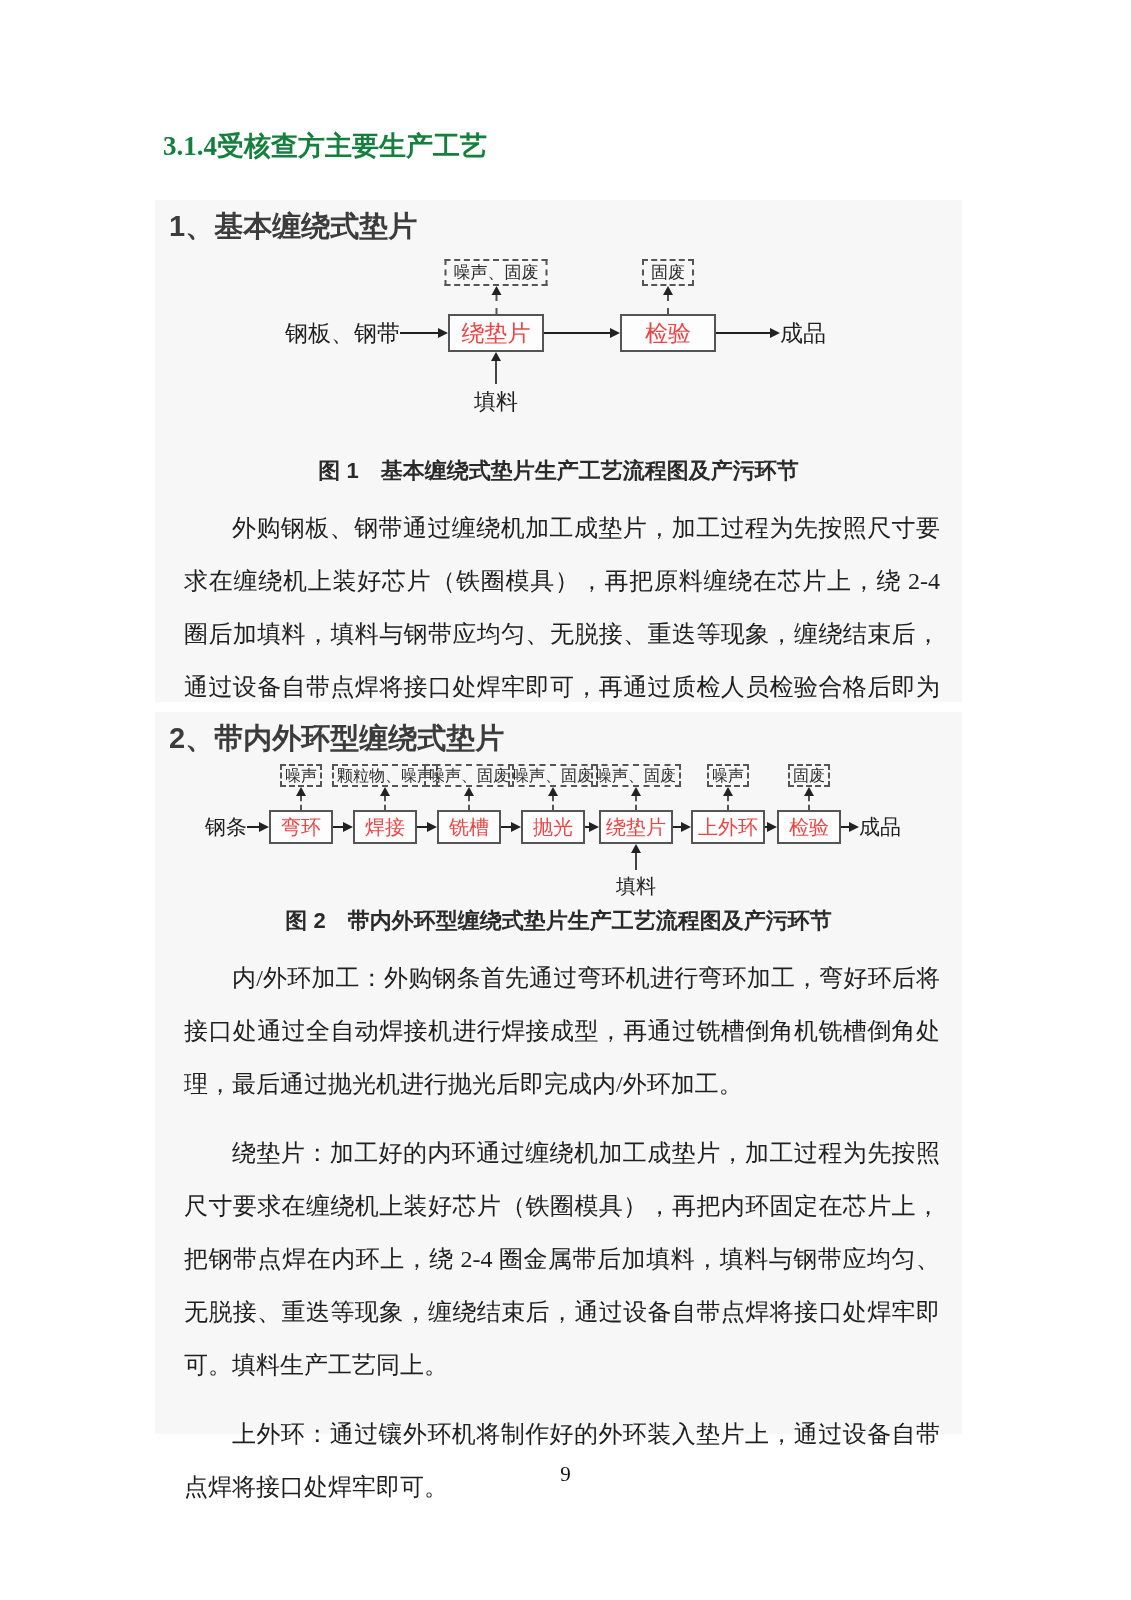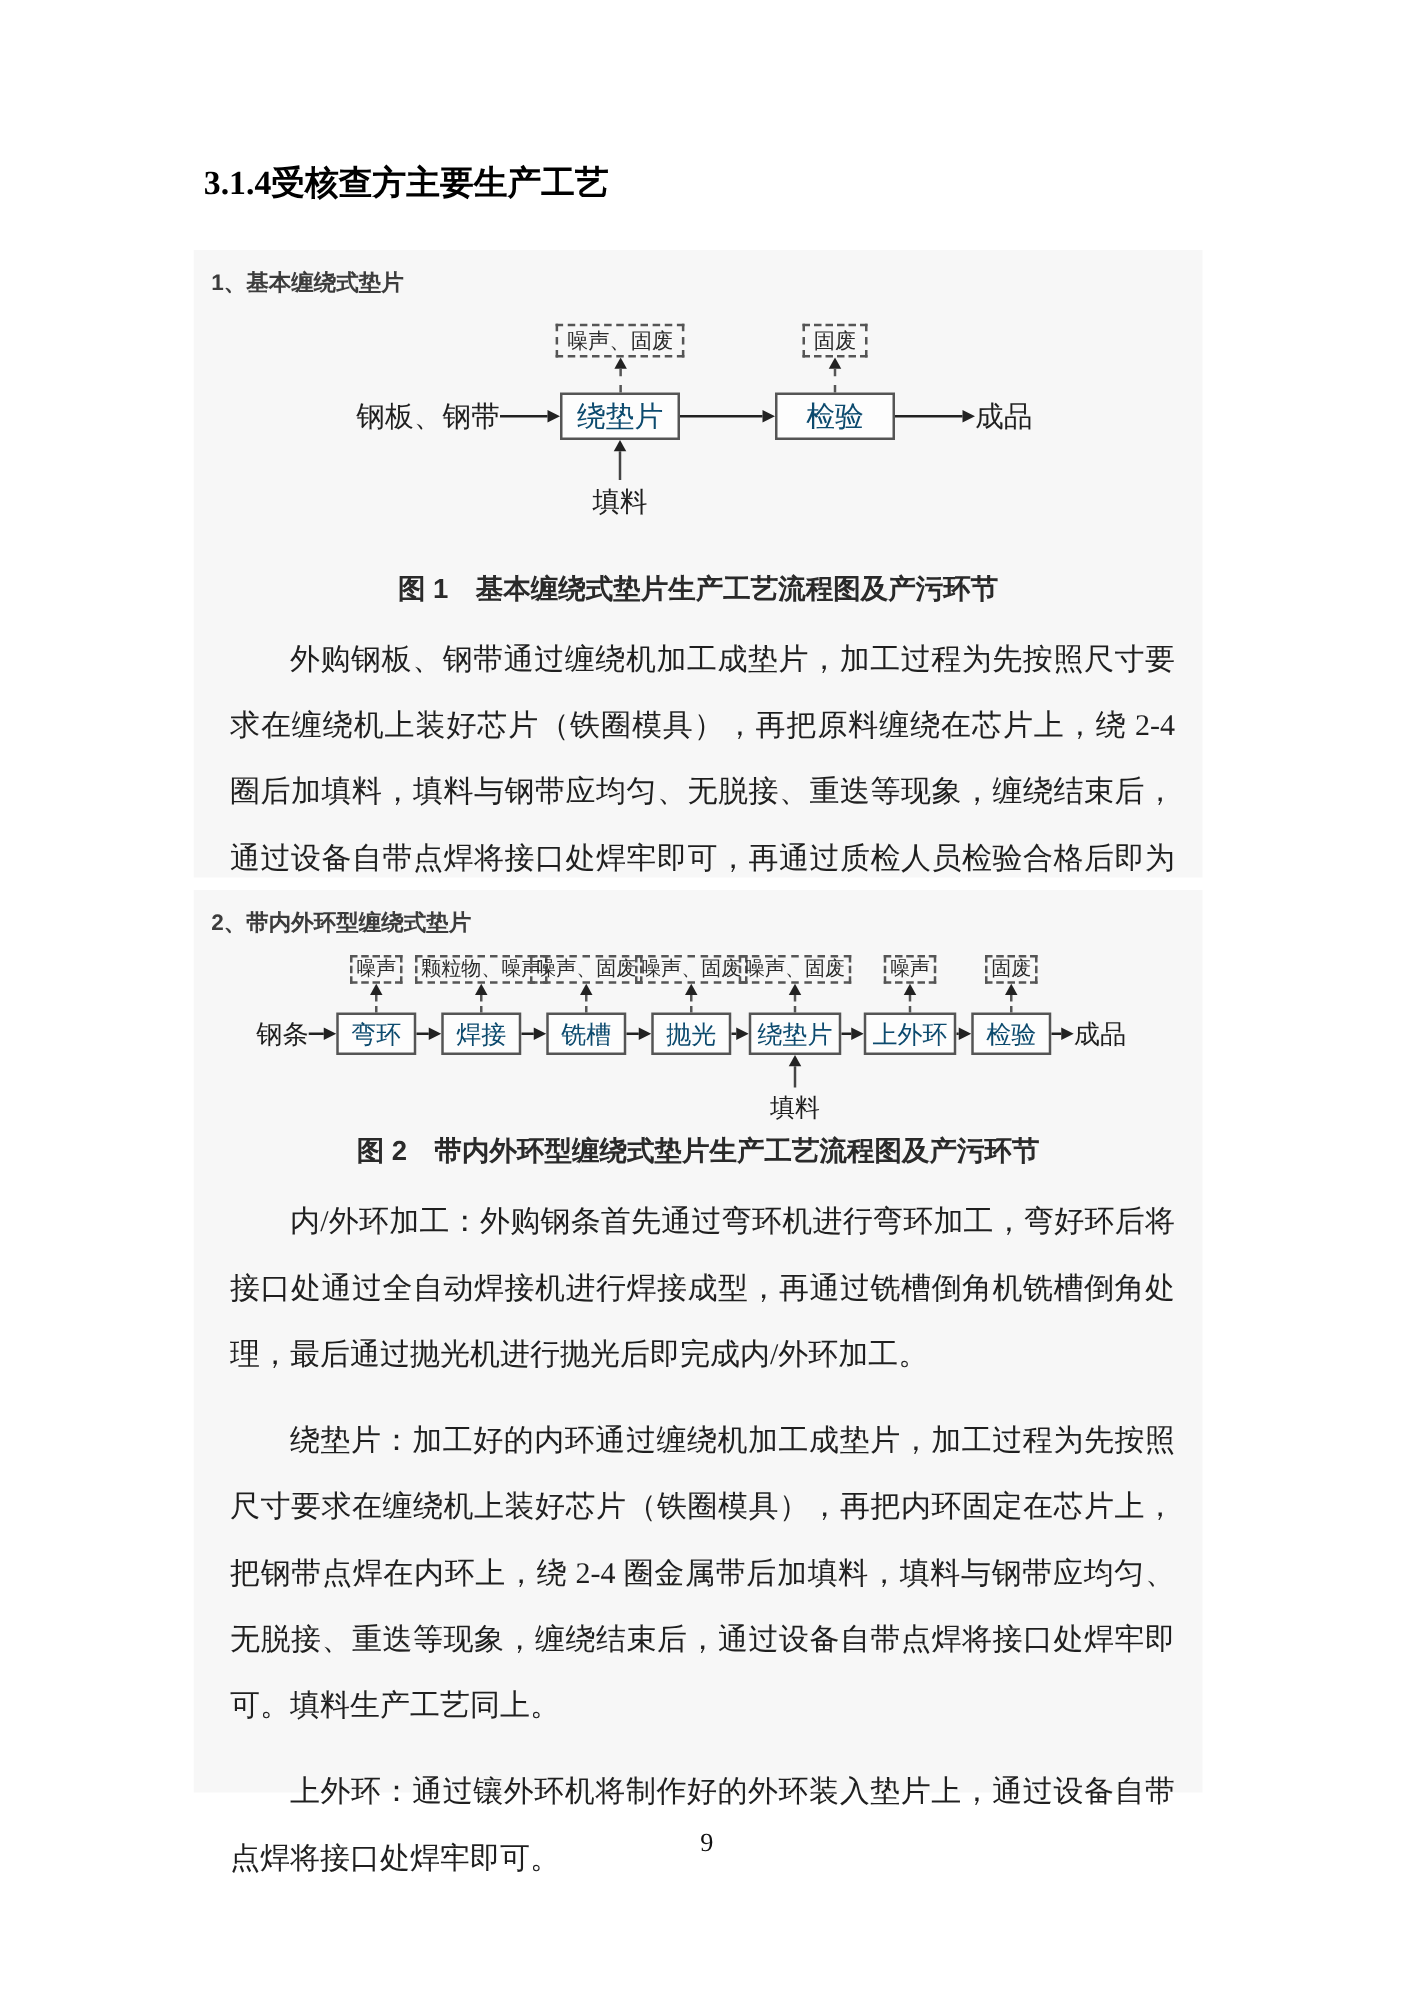--- a/index.html
+++ b/index.html
@@ -1,41 +1,41 @@
 <!DOCTYPE html>
 <html><head>
 <meta charset="utf-8">
 <style>
   html,body{margin:0;padding:0;background:#ffffff;}
   .page{position:relative;width:1131px;height:1600px;background:#ffffff;overflow:hidden;
         font-family:"Liberation Serif","DejaVu Serif",serif;color:#1f1f1f;}
   .doc-title{position:absolute;left:163px;top:128px;margin:0;font-size:27px;font-weight:bold;
-             font-family:"Liberation Serif","DejaVu Serif",serif;color:#000000;}
+             font-family:"Liberation Serif","DejaVu Serif",serif;color:#15803d;}
   .gray-block{position:absolute;left:155px;width:807px;background:#f7f7f7;}
   #block1{top:200px;height:502px;}
   #block2{top:712px;height:722px;}
-  .sec-head{margin:0;padding:12px 0 0 14px;font-size:18px;line-height:28px;font-weight:bold;
+  .sec-head{margin:0;padding:12px 0 0 14px;font-size:29px;line-height:28px;font-weight:bold;
             font-family:"Liberation Sans","DejaVu Sans",sans-serif;color:#3c3c3c;}
   .caption{font-size:22px;line-height:30px;font-weight:bold;text-align:center;
            font-family:"Liberation Sans","DejaVu Sans",sans-serif;color:#2a2a2a;}
   .cap1{margin-top:104px;}
   .cap2{margin-top:62px;}
   .bodytext{padding:0 6px 0 13px;}
   .bodytext p{margin:16px;font-size:24px;line-height:53px;text-align:justify;text-indent:2em;color:#1f1f1f;}
   .bt1{margin-top:14px;}
   .bt2{margin-top:10px;}
 
   
   .diagram{position:relative;display:flex;align-items:center;}
   .d1{margin:74px 0 0 130px;height:38px;}
   .d2{margin:58px 0 0 50px;height:34px;}
   .flow-label{font-size:23px;white-space:nowrap;color:#1f1f1f;}
   .d2 .flow-label{font-size:21px;}
   .procbox{box-sizing:border-box;display:flex;align-items:center;justify-content:center;
-           background:#fdfdfd;border:2px solid #555;font-size:23px;white-space:nowrap;color:#0c4a6e;}
+           background:#fdfdfd;border:2px solid #555;font-size:23px;white-space:nowrap;color:#ef4444;}
   .d1 .procbox{min-width:96px;height:38px;padding:0 8px;}
   .d2 .procbox{min-width:64px;height:34px;padding:0 5px;font-size:20px;}
   .step{position:relative;display:flex;align-items:center;justify-content:flex-start;}
   .above{position:absolute;bottom:100%;left:50%;transform:translateX(-50%);
          display:flex;flex-direction:column;align-items:center;}
   .below{position:absolute;top:100%;left:50%;transform:translateX(-50%);
          display:flex;flex-direction:column;align-items:center;}
   .pollutant{box-sizing:border-box;border:2px dashed #555;background:transparent;
              white-space:nowrap;color:#2a2a2a;text-align:center;}
   .d1 .pollutant{font-size:17px;padding:1px 7px;line-height:21px;}

